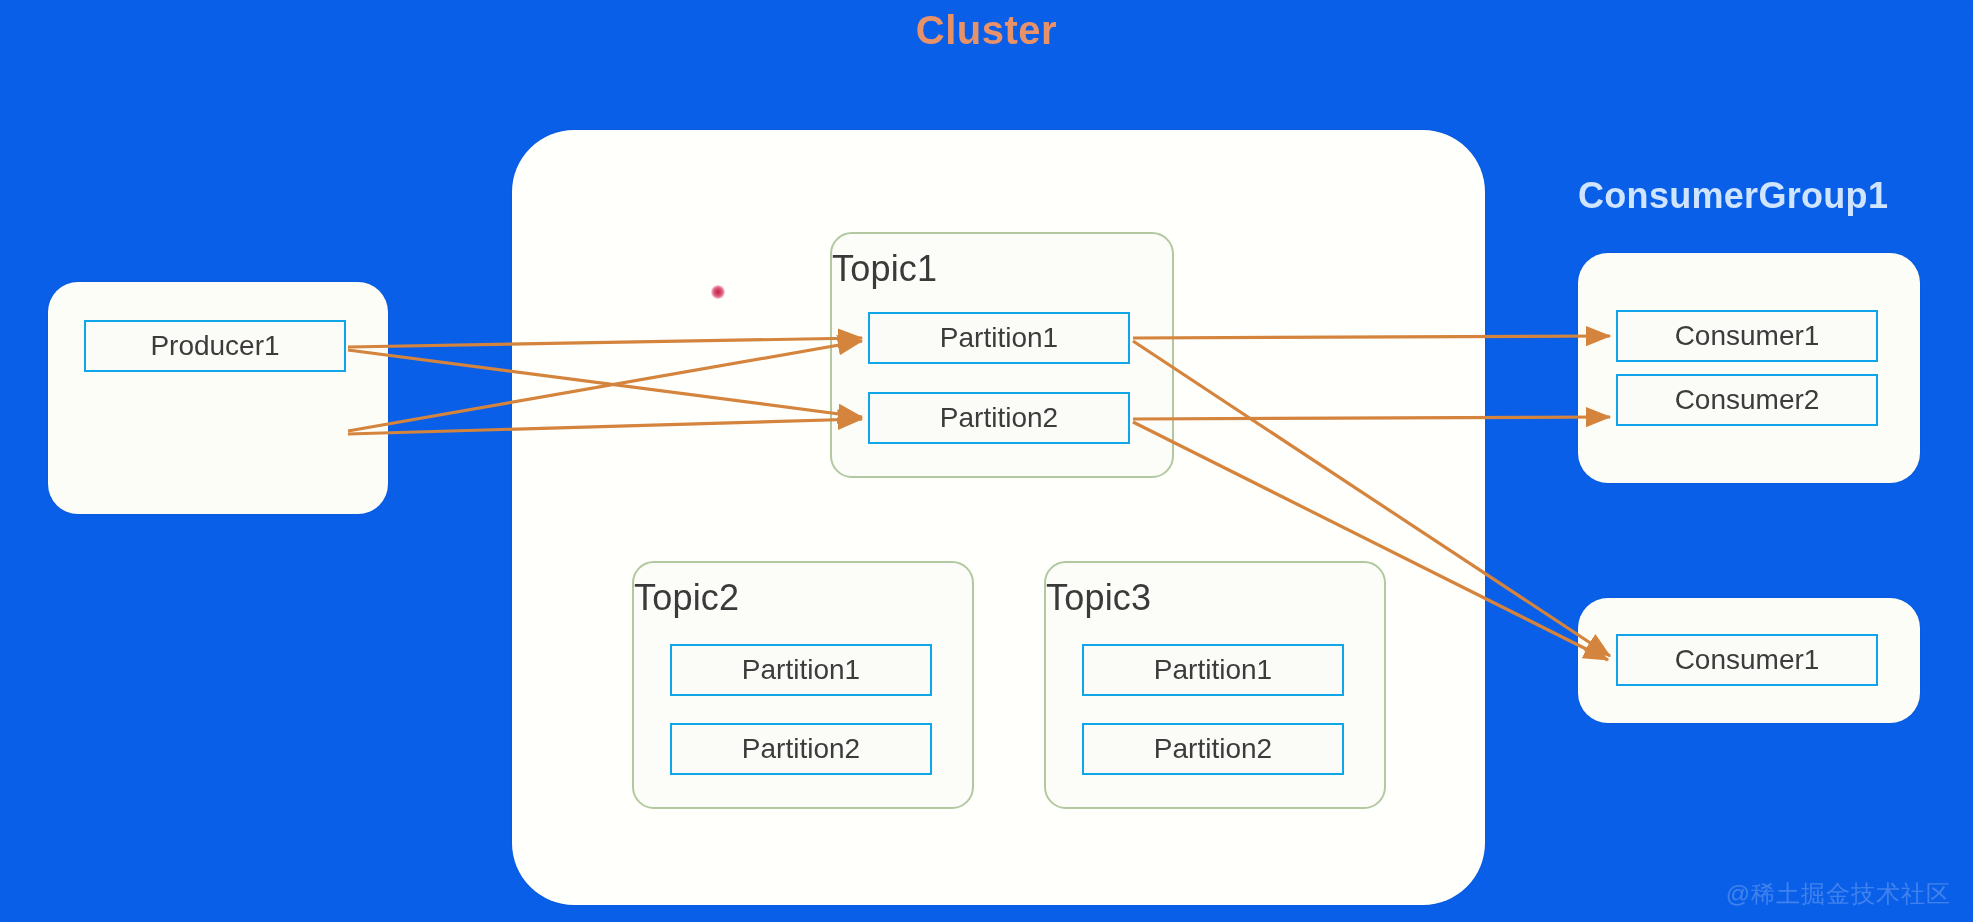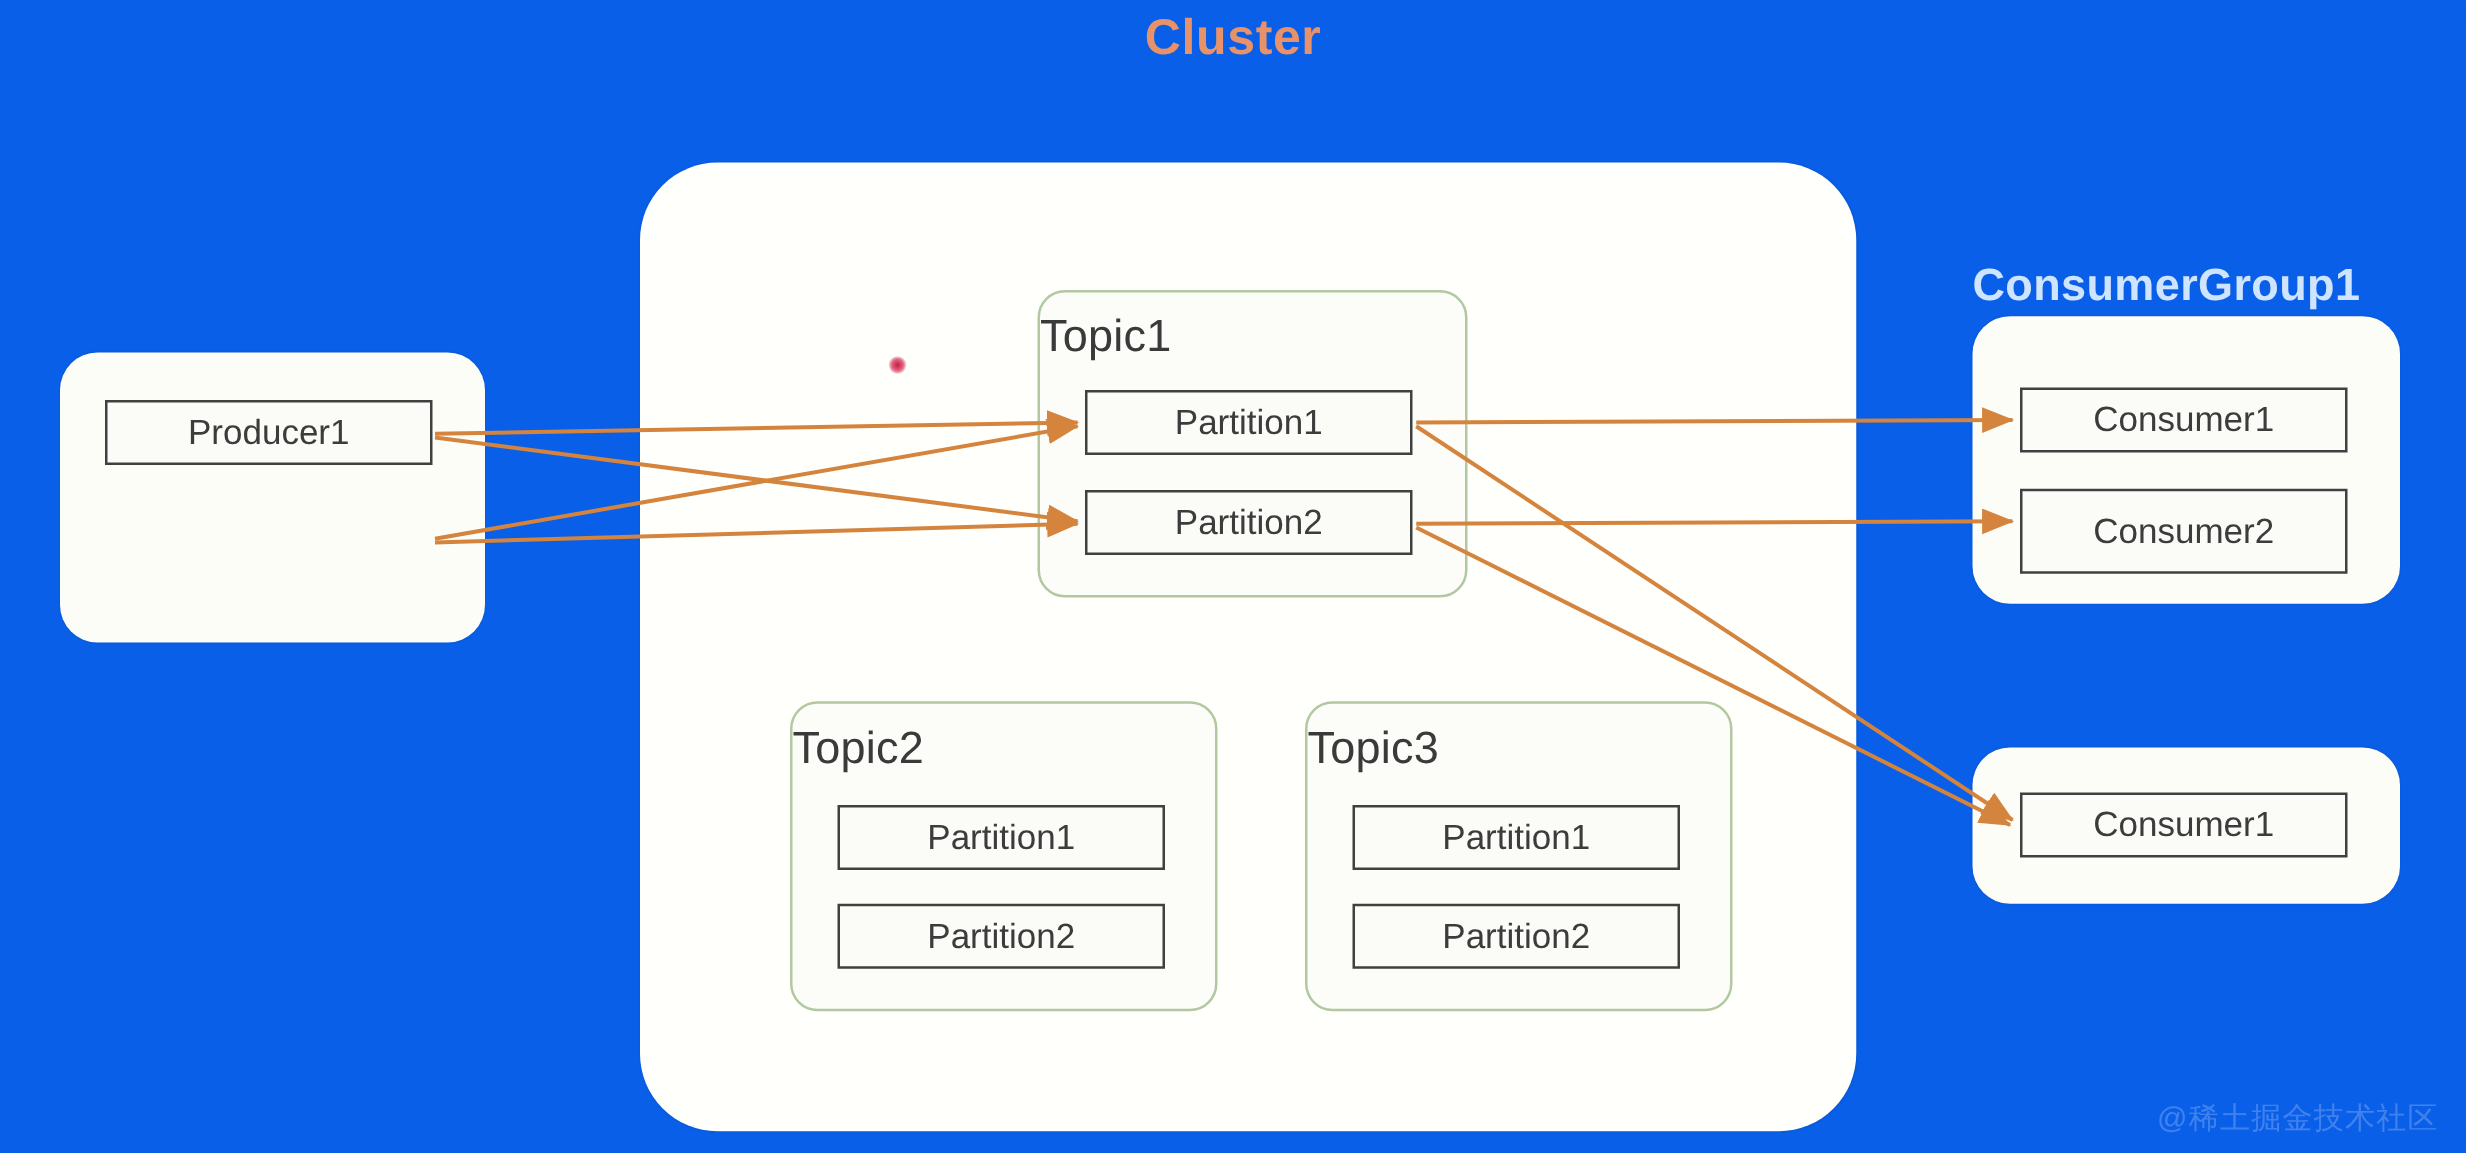--- a/index.html
+++ b/index.html
@@ -28,21 +28,20 @@
     color: #e8926a;
     letter-spacing: 0.5px;
   }
   .cg-title {
     position: absolute;
     font-size: 36px;
     font-weight: bold;
     color: #cfe4ff;
     white-space: nowrap;
     letter-spacing: 0.3px;
-    margin-top: 32px;
   }
   #cg1-title { left: 1578px; top: 175px; }
   #cg2-title { left: 1578px; top: 520px; }
 
   
   .panel {
     position: absolute;
     background: #fdfdf8;
     border-radius: 26px;
     box-shadow: 0 0 2px rgba(0,0,0,0.10);
@@ -85,21 +84,21 @@
     left: 0; right: 0;
     top: 14px;
     font-size: 36px;
     color: #3a3a3a;
     letter-spacing: 0.2px;
   }
 
   
   .item-box {
     position: absolute;
-    border: 2px solid #404040;
+    border: 2px solid #0ea5e9;
     background: #fbfcf7;
     display: flex;
     align-items: center;
     justify-content: center;
     font-size: 28px;
     color: #3c3c3c;
     box-sizing: border-box;
   }
 
   
@@ -109,21 +108,21 @@
   #t2-p1 { left: 670px; top: 644px; width: 262px; height: 52px; }
   #t2-p2 { left: 670px; top: 723px; width: 262px; height: 52px; }
   
   #t3-p1 { left: 1082px; top: 644px; width: 262px; height: 52px; }
   #t3-p2 { left: 1082px; top: 723px; width: 262px; height: 52px; }
   
   #prod1 { left: 84px; top: 320px; width: 262px; height: 52px; }
   #prod2 { left: 84px; top: 408px; width: 262px; height: 52px; }
   
   #cg1-c1 { left: 1616px; top: 310px; width: 262px; height: 52px; }
-  #cg1-c2 { left: 1616px; top: 391px; width: 262px; height: 68px; }
+  #cg1-c2 { left: 1616px; top: 374px; width: 262px; height: 52px; }
   
   #cg2-c1 { left: 1616px; top: 634px; width: 262px; height: 52px; }
 
   
   #arrow-layer {
     position: absolute;
     left: 0; top: 0;
     width: 1973px;
     height: 922px;
     pointer-events: none;

